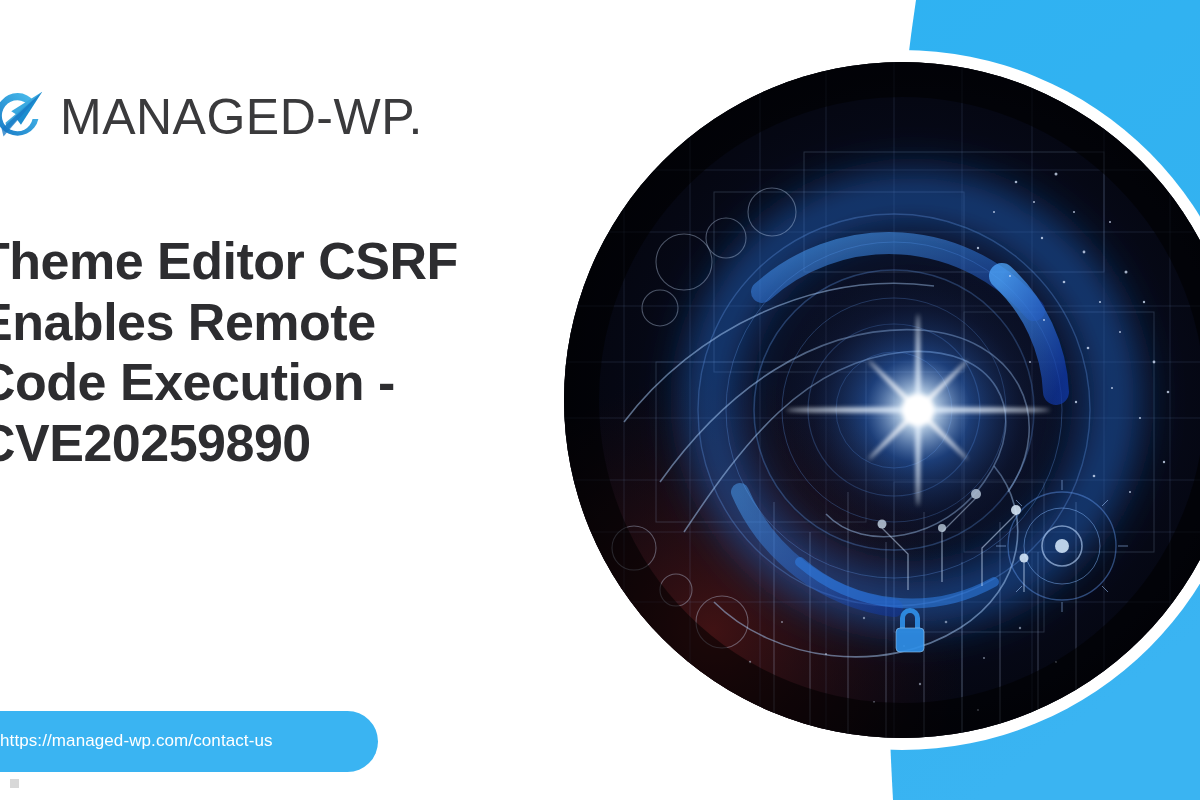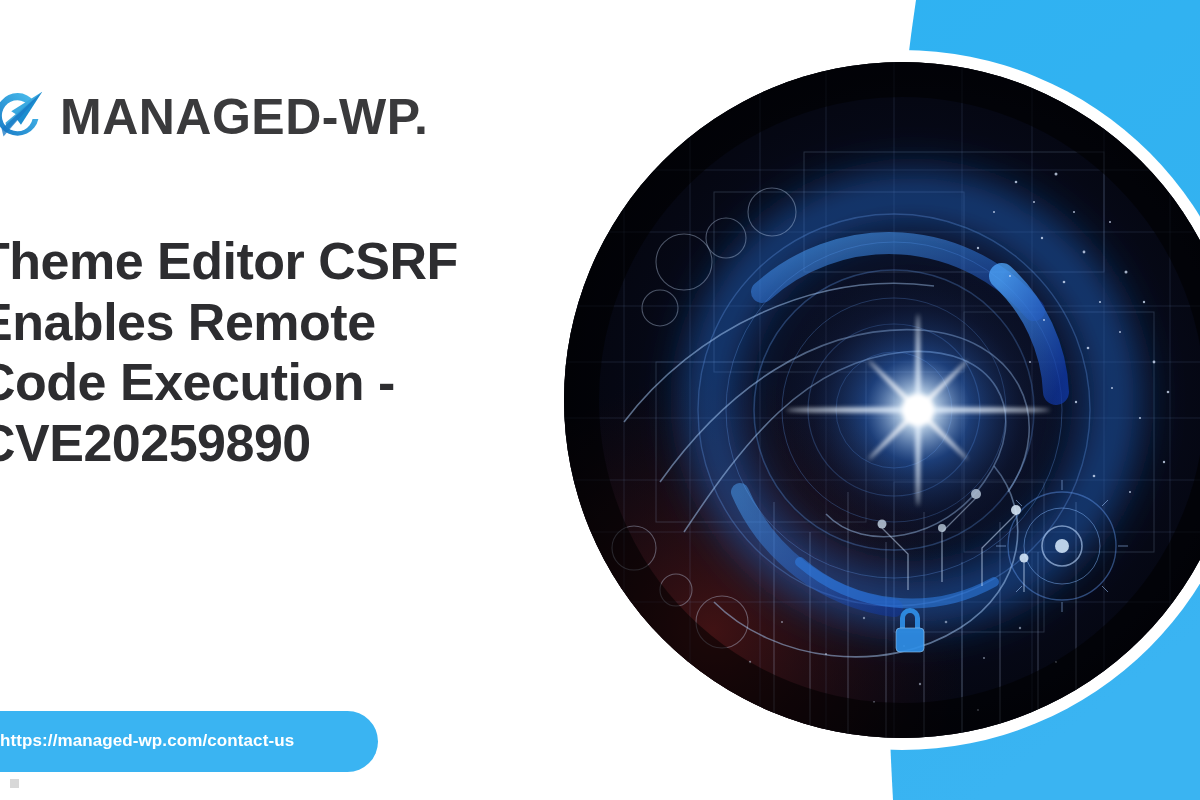--- a/index.html
+++ b/index.html
@@ -59,21 +59,21 @@
     gap: 10px;
   }
   .logo-mark {
     width: 62px;
     height: 62px;
     flex: 0 0 auto;
   }
   .logo-text {
     font-family: "Liberation Sans", sans-serif;
     font-size: 50px;
-    font-weight: bold;
+    font-weight: normal;
     letter-spacing: 0.5px;
     color: #3a3a3c;
     white-space: nowrap;
     line-height: 1;
   }
 
   
   .headline {
     position: absolute;
     left: -22px;
@@ -104,21 +104,21 @@
     justify-content: center;
   }
   .contact-title {
     font-size: 17px;
     font-weight: bold;
     line-height: 1.35;
     letter-spacing: 0.1px;
   }
   .contact-url {
     font-size: 17px;
-    font-weight: bold;
+    font-weight: normal;
     line-height: 1.35;
     letter-spacing: 0.1px;
   }
 
   .corner-mark {
     position: absolute;
     left: 10px;
     top: 779px;
     width: 9px;
     height: 9px;

